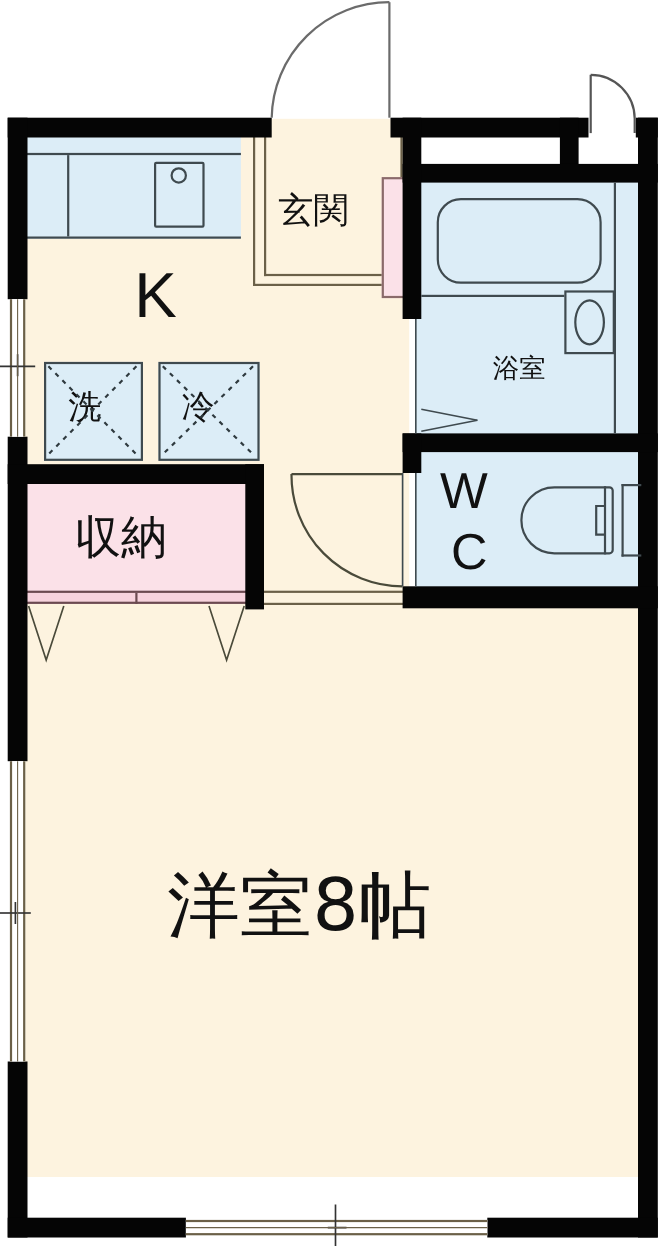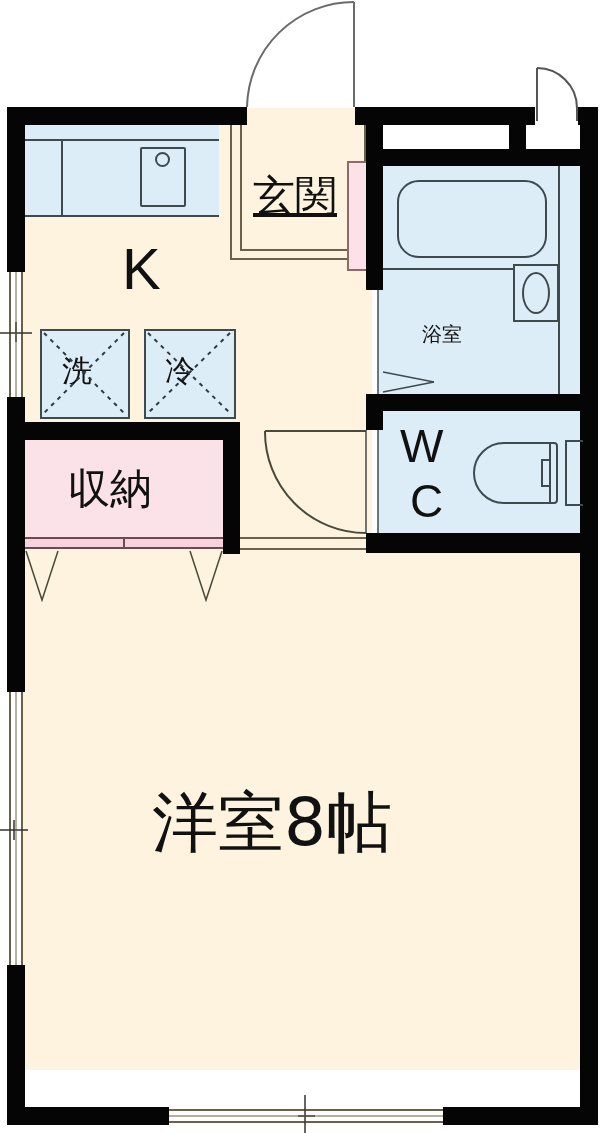--- a/index.html
+++ b/index.html
@@ -26,21 +26,21 @@
 
 <div class="wet" style="left:24px;top:124px;width:195px;height:91px;border-bottom:2px solid #3f4a4f;"></div>
 <div class="abs" style="left:24px;top:139px;width:195px;height:2px;background:#3f4a4f;"></div>
 <div class="abs" style="left:61px;top:141px;width:2px;height:74px;background:#3f4a4f;"></div>
 <div class="abs" style="left:140px;top:147px;width:46px;height:60px;border:2px solid #3f4a4f;border-radius:2px;"></div>
 <div class="abs" style="left:155px;top:152px;width:15px;height:15px;border:2px solid #3f4a4f;border-radius:50%;"></div>
 
 <div class="abs" style="left:230px;top:124px;width:136px;height:136px;border:2px solid #6b6048;border-top:none;"></div>
 <div class="abs" style="left:240px;top:124px;width:108px;height:127px;border:2px solid #6b6048;border-top:none;border-right:none;"></div>
 <div class="pink" style="left:347px;top:161px;width:19px;height:106px;border:2px solid #8a6a6a;"></div>
-<div class="label" style="left:253px;top:175px;font-size:42px;text-decoration:underline;">玄関</div>
+<div class="label" style="left:253px;top:175px;font-size:32px;">玄関</div>
 
 <div class="label" style="left:122px;top:240px;font-size:58px;font-family:'Liberation Sans',sans-serif;">K</div>
 
 <div class="wet" style="left:40px;top:329px;width:86px;height:86px;border:2px solid #3f4a4f;"></div>
 <div class="wet" style="left:144px;top:329px;width:88px;height:86px;border:2px solid #3f4a4f;"></div>
 
 <div class="pink" style="left:24px;top:440px;width:200px;height:100px;"></div>
 <div class="abs" style="left:24px;top:537px;width:200px;height:12px;background:#f7d3dd;border-top:2px solid #6b4a50;border-bottom:2px solid #6b4a50;"></div>
 <div class="abs" style="left:123px;top:539px;width:2px;height:10px;background:#6b4a50;"></div>
 <div class="label" style="left:68px;top:468px;font-size:42px;">収納</div>
@@ -67,21 +67,21 @@
 
 <div class="abs" style="left:9px;top:272px;width:14px;height:125px;border-left:2px solid #6b6048;border-right:2px solid #6b6048;background:#fff;"></div>
 <div class="abs" style="left:9px;top:692px;width:14px;height:273px;border-left:2px solid #6b6048;border-right:2px solid #6b6048;background:#fff;"></div>
 <div class="abs" style="left:169px;top:1109px;width:274px;height:14px;border-top:2px solid #6b6048;border-bottom:2px solid #6b6048;background:#fff;"></div>
 
 <div class="abs" style="left:397px;top:180px;width:150px;height:78px;border:2px solid #3f4a4f;border-radius:22px;"></div>
 <div class="abs" style="left:558px;top:166px;width:2px;height:228px;background:#3f4a4f;"></div>
 <div class="abs" style="left:383px;top:268px;width:130px;height:2px;background:#3f4a4f;"></div>
 <div class="abs" style="left:513px;top:264px;width:46px;height:58px;border:2px solid #3f4a4f;"></div>
 <div class="abs" style="left:522px;top:272px;width:28px;height:42px;border:2px solid #3f4a4f;border-radius:50%;"></div>
-<div class="label" style="left:422px;top:324px;font-size:20px;font-family:Liberation Serif, serif;">浴室</div>
+<div class="label" style="left:448px;top:324px;font-size:24px;font-family:Liberation Serif, serif;">浴室</div>
 
 <div class="label" style="left:400px;top:423px;font-size:46px;font-family:'Liberation Sans',sans-serif;">W</div>
 <div class="label" style="left:410px;top:478px;font-size:46px;font-family:'Liberation Sans',sans-serif;">C</div>
 <div class="abs" style="left:473px;top:442px;width:85px;height:62px;border:2px solid #3f4a4f;border-radius:31px 4px 4px 31px;"></div>
 <div class="abs" style="left:565px;top:440px;width:18px;height:66px;border:2px solid #3f4a4f;border-right:none;"></div>
 
 <div class="label" style="left:152px;top:790px;font-size:66px;">洋室8帖</div>
 
 <div class="label" style="left:62px;top:356px;font-size:30px;">洗</div>
 <div class="label" style="left:165px;top:356px;font-size:30px;">冷</div>

